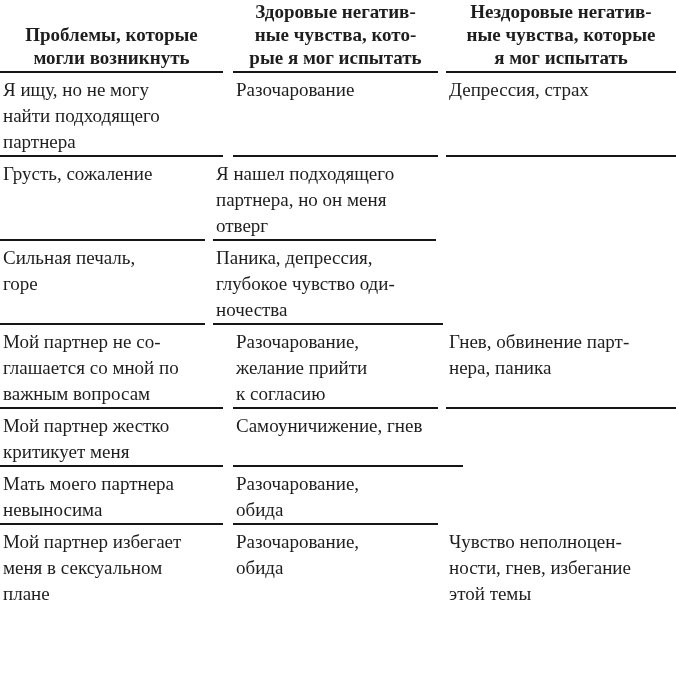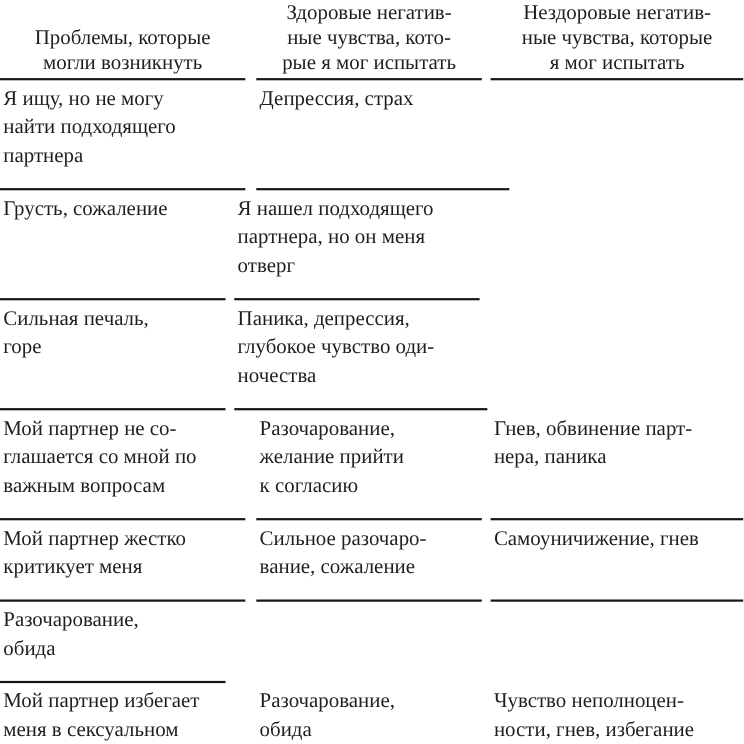--- a/index.html
+++ b/index.html
@@ -26,30 +26,30 @@
     white-space: pre-line;
   }
   .c1 { width: 223px; margin-right: 10px; }
   .c2 { width: 205px; margin-right: 8px; }
   .c3 { width: 230px; }
   .th {
     display: flex;
     flex-direction: column;
     justify-content: flex-end;
     text-align: center;
-    font-weight: normal;
+    font-weight: bold;
     font-size: 19px;
     line-height: 23px;
     padding: 0 0 2px 0;
   }
   .td {
     font-size: 19px;
     line-height: 26px;
     text-align: left;
-    padding: 4px 0 16px 3px;
+    padding: 4px 0 0 3px;
   }
   .row.last .cell {
     border-bottom: none;
   }
 </style>
 </head>
 <body>
 
 <div class="page">
 
@@ -61,20 +61,21 @@
 рые я мог испытать</div>
     <div class="cell c3 th">Нездоровые негатив-
 ные чувства, которые
 я мог испытать</div>
   </div>
 
   <div class="row">
     <div class="cell c1 td">Я ищу, но не могу
 найти подходящего
 партнера</div>
+    <div class="cell c2 td">Разочарование</div>
     <div class="cell c3 td">Депрессия, страх</div>
   </div>
 
   <div class="row">
     <div class="cell c2 td">Грусть, сожаление</div>
     <div class="cell c1 td">Я нашел подходящего
 партнера, но он меня
 отверг</div>
   </div>
 
@@ -93,26 +94,26 @@
     <div class="cell c2 td">Разочарование,
 желание прийти
 к согласию</div>
     <div class="cell c3 td">Гнев, обвинение парт-
 нера, паника</div>
   </div>
 
   <div class="row">
     <div class="cell c1 td">Мой партнер жестко
 критикует меня</div>
-    <div class="cell c2 td">Сильное разочаро-
-вание, сожаление</div>
     <div class="cell c3 td">Самоуничижение, гнев</div>
   </div>
 
   <div class="row">
+    <div class="cell c1 td">Мать моего партнера
+невыносима</div>
     <div class="cell c2 td">Разочарование,
 обида</div>
   </div>
 
   <div class="row last">
     <div class="cell c1 td">Мой партнер избегает
 меня в сексуальном
 плане</div>
     <div class="cell c2 td">Разочарование,
 обида</div>

